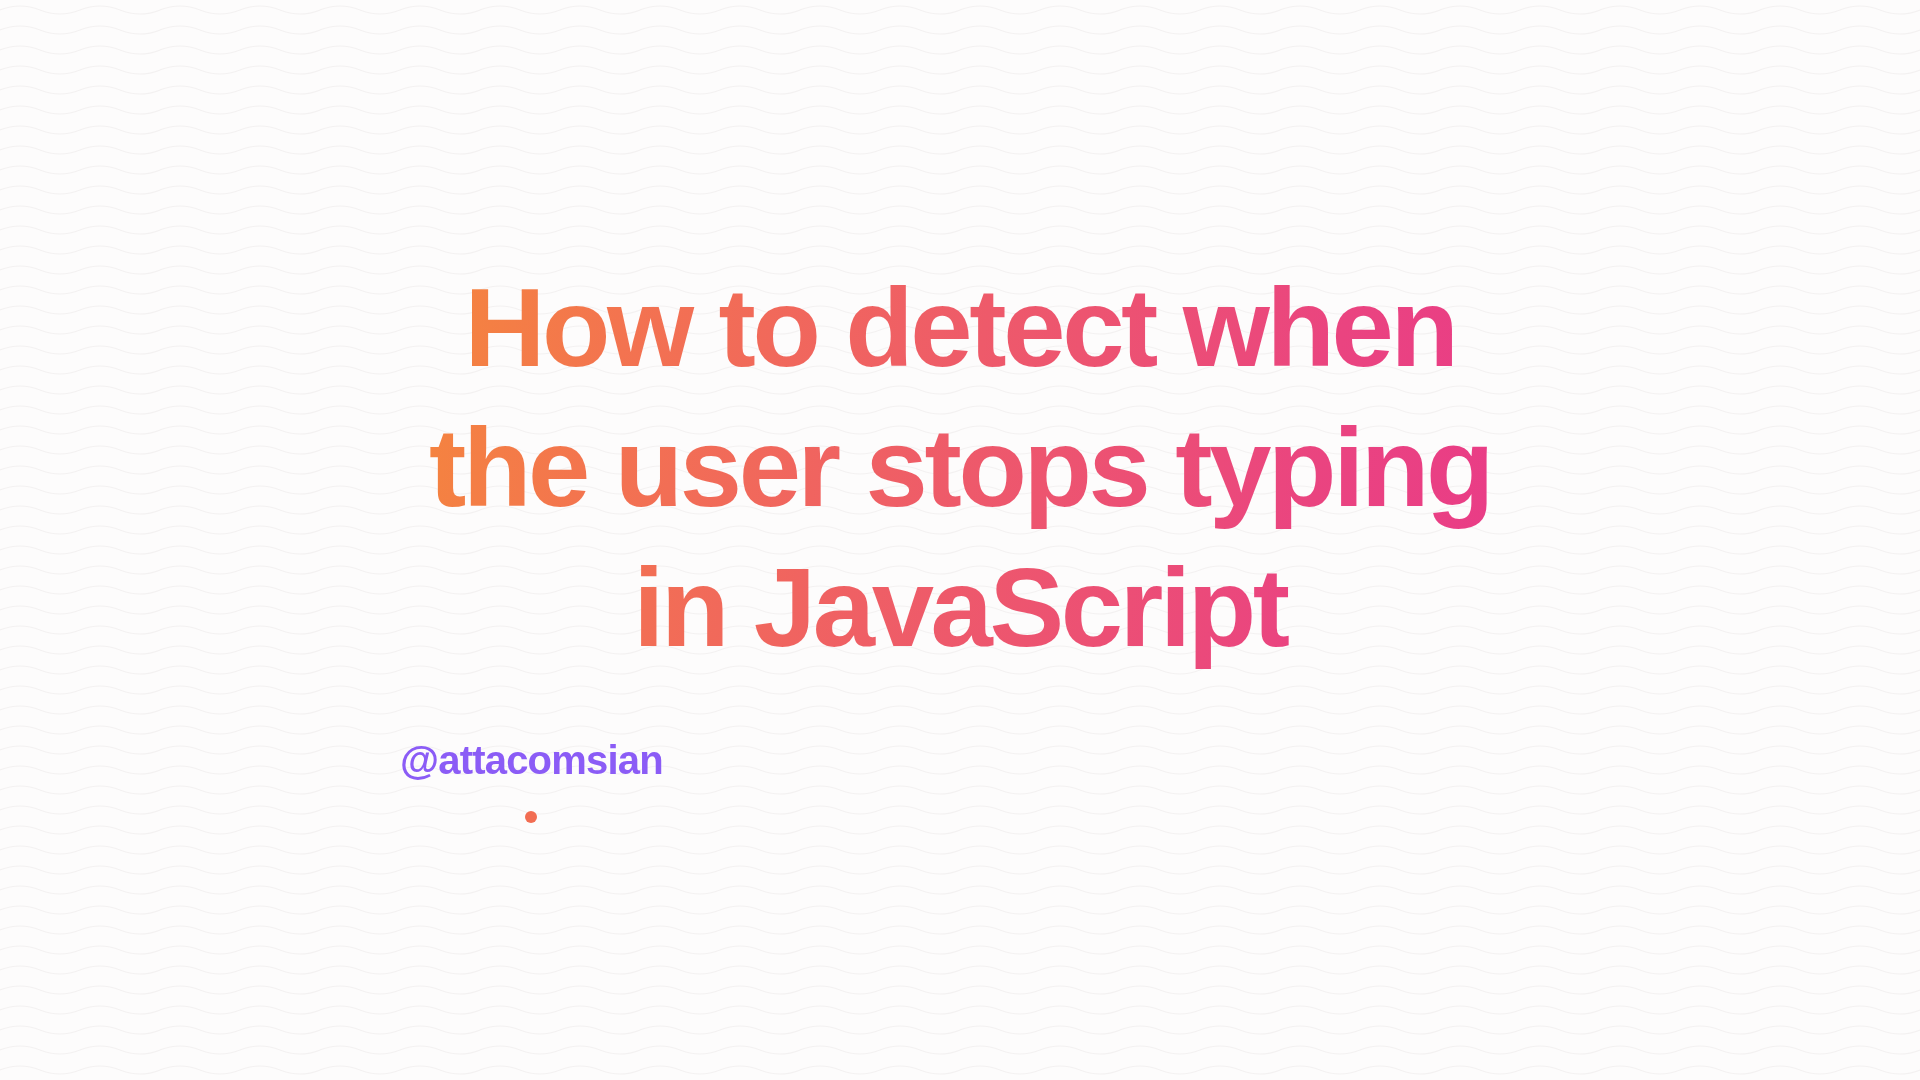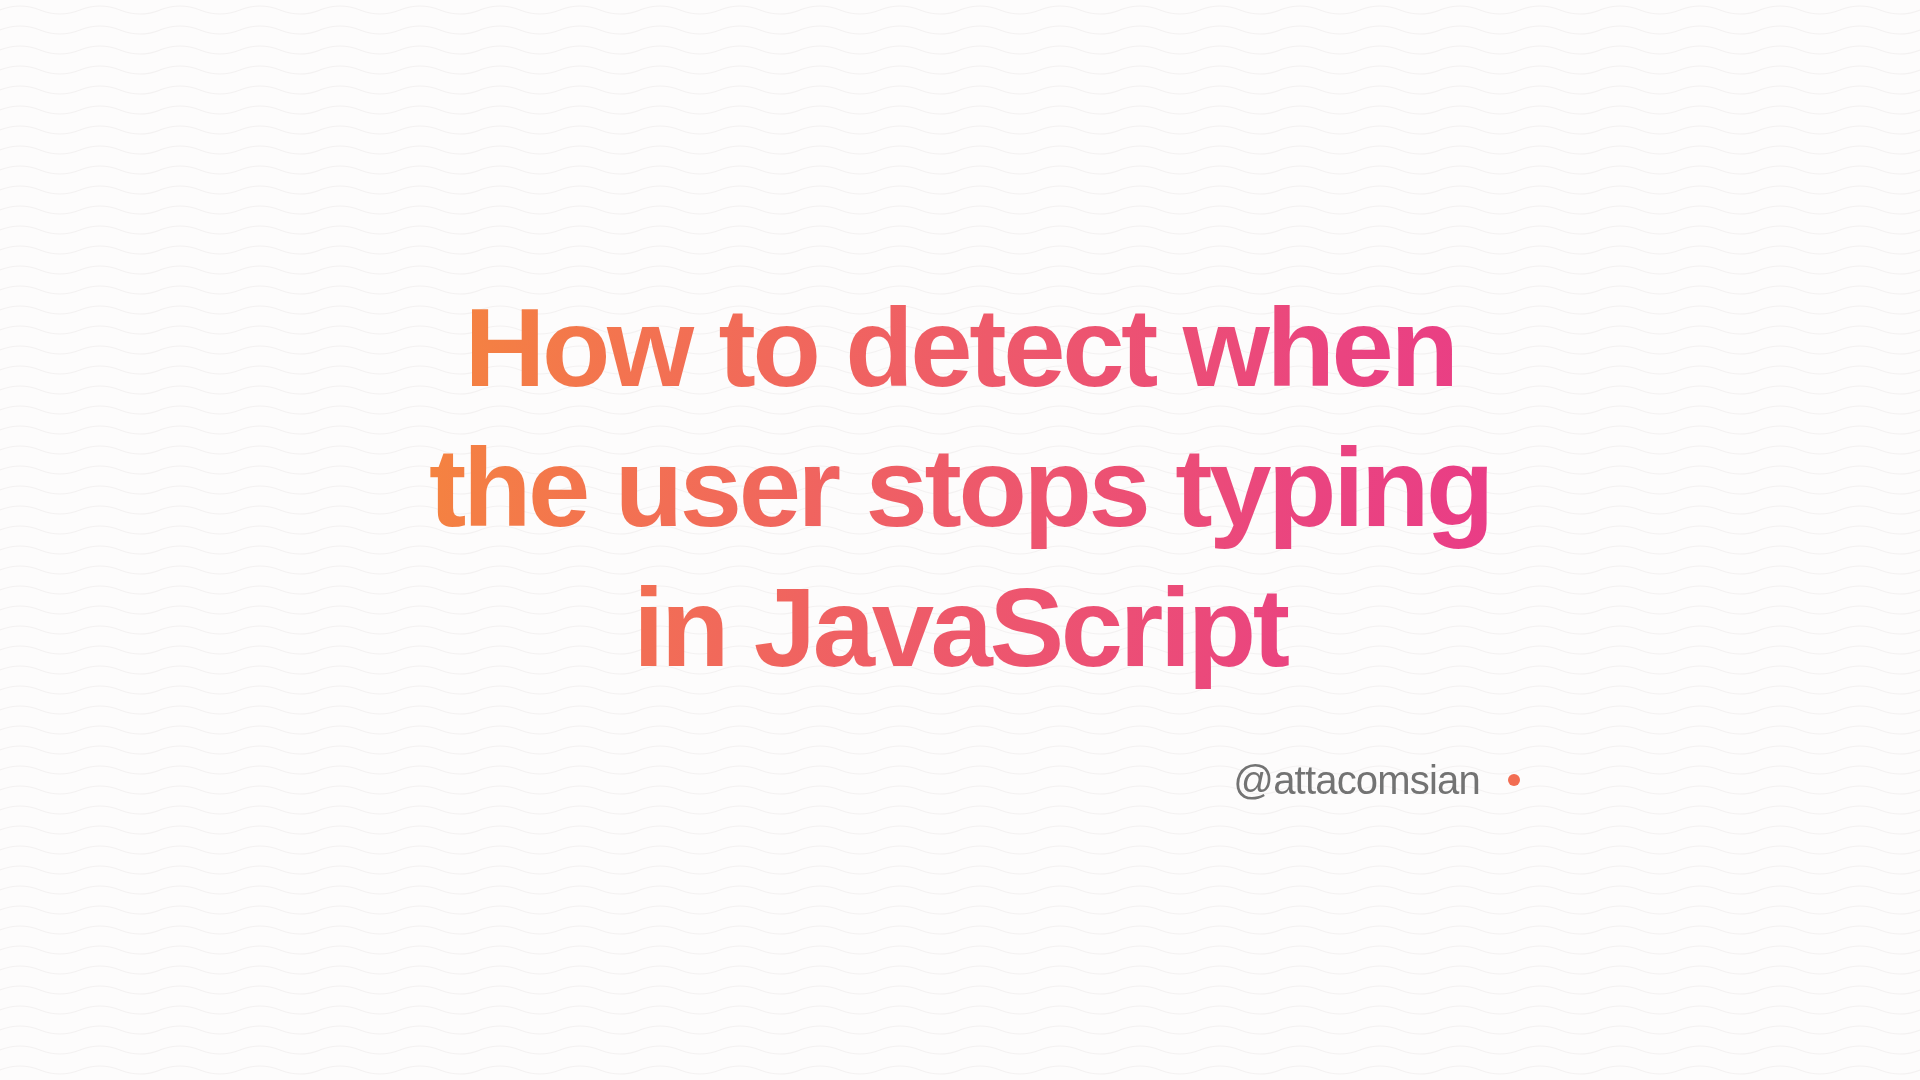--- a/index.html
+++ b/index.html
@@ -29,21 +29,21 @@
       height: 100%;
       z-index: 0;
       opacity: 0.45;
     }
     
     .content {
       position: relative;
       z-index: 1;
       display: flex;
       flex-direction: column;
-      align-items: flex-end;
+      align-items: flex-start;
       text-align: center;
       max-width: 1200px;
       padding: 0 40px;
     }
     
     .title {
       font-size: 112px;
       font-weight: 800;
       line-height: 1.25;
       letter-spacing: -0.03em;
@@ -53,23 +53,24 @@
       -webkit-text-fill-color: transparent;
       color: transparent;
       margin-bottom: 60px;
     }
     
     .meta {
       display: flex;
       align-items: center;
       gap: 28px;
       font-size: 40px;
-      font-weight: 400;
-      color: #737373;
+      font-weight: 700;
+      color: #8b5cf6;
       letter-spacing: -0.02em;
+      flex-direction: column;
     }
     
     .separator {
       width: 12px;
       height: 12px;
       border-radius: 50%;
       background: #f26d52;
       display: inline-block;
     }
   </style>

